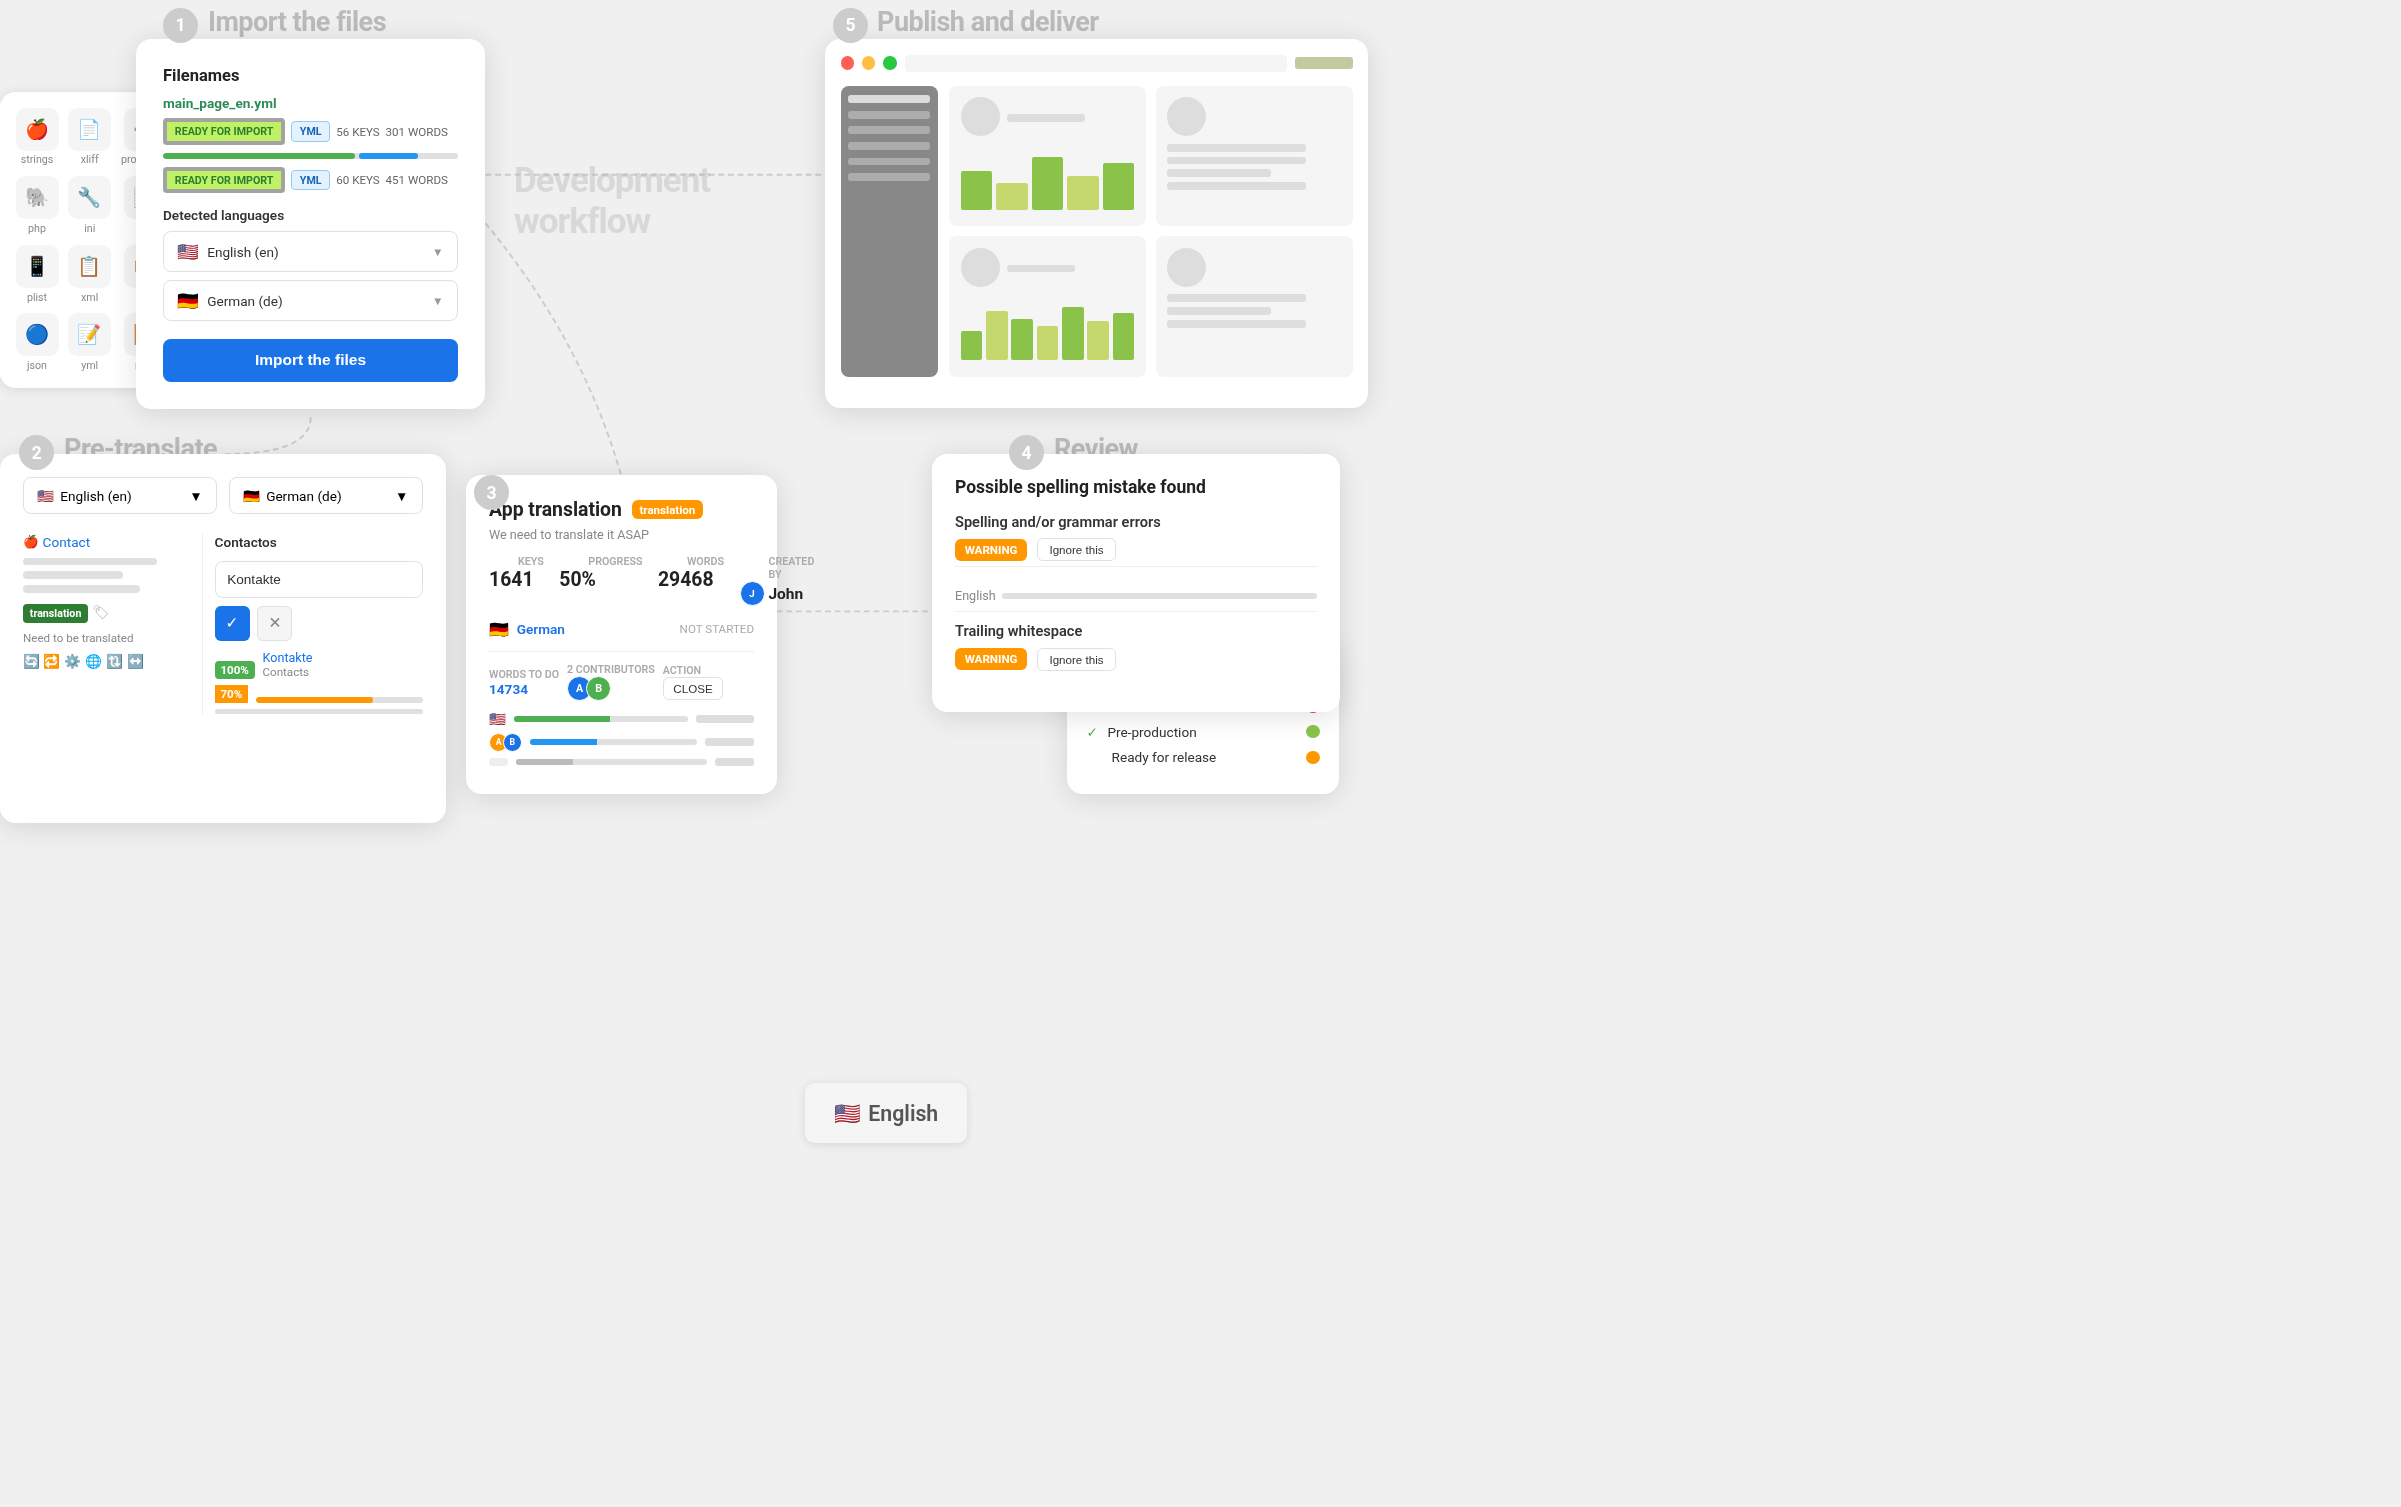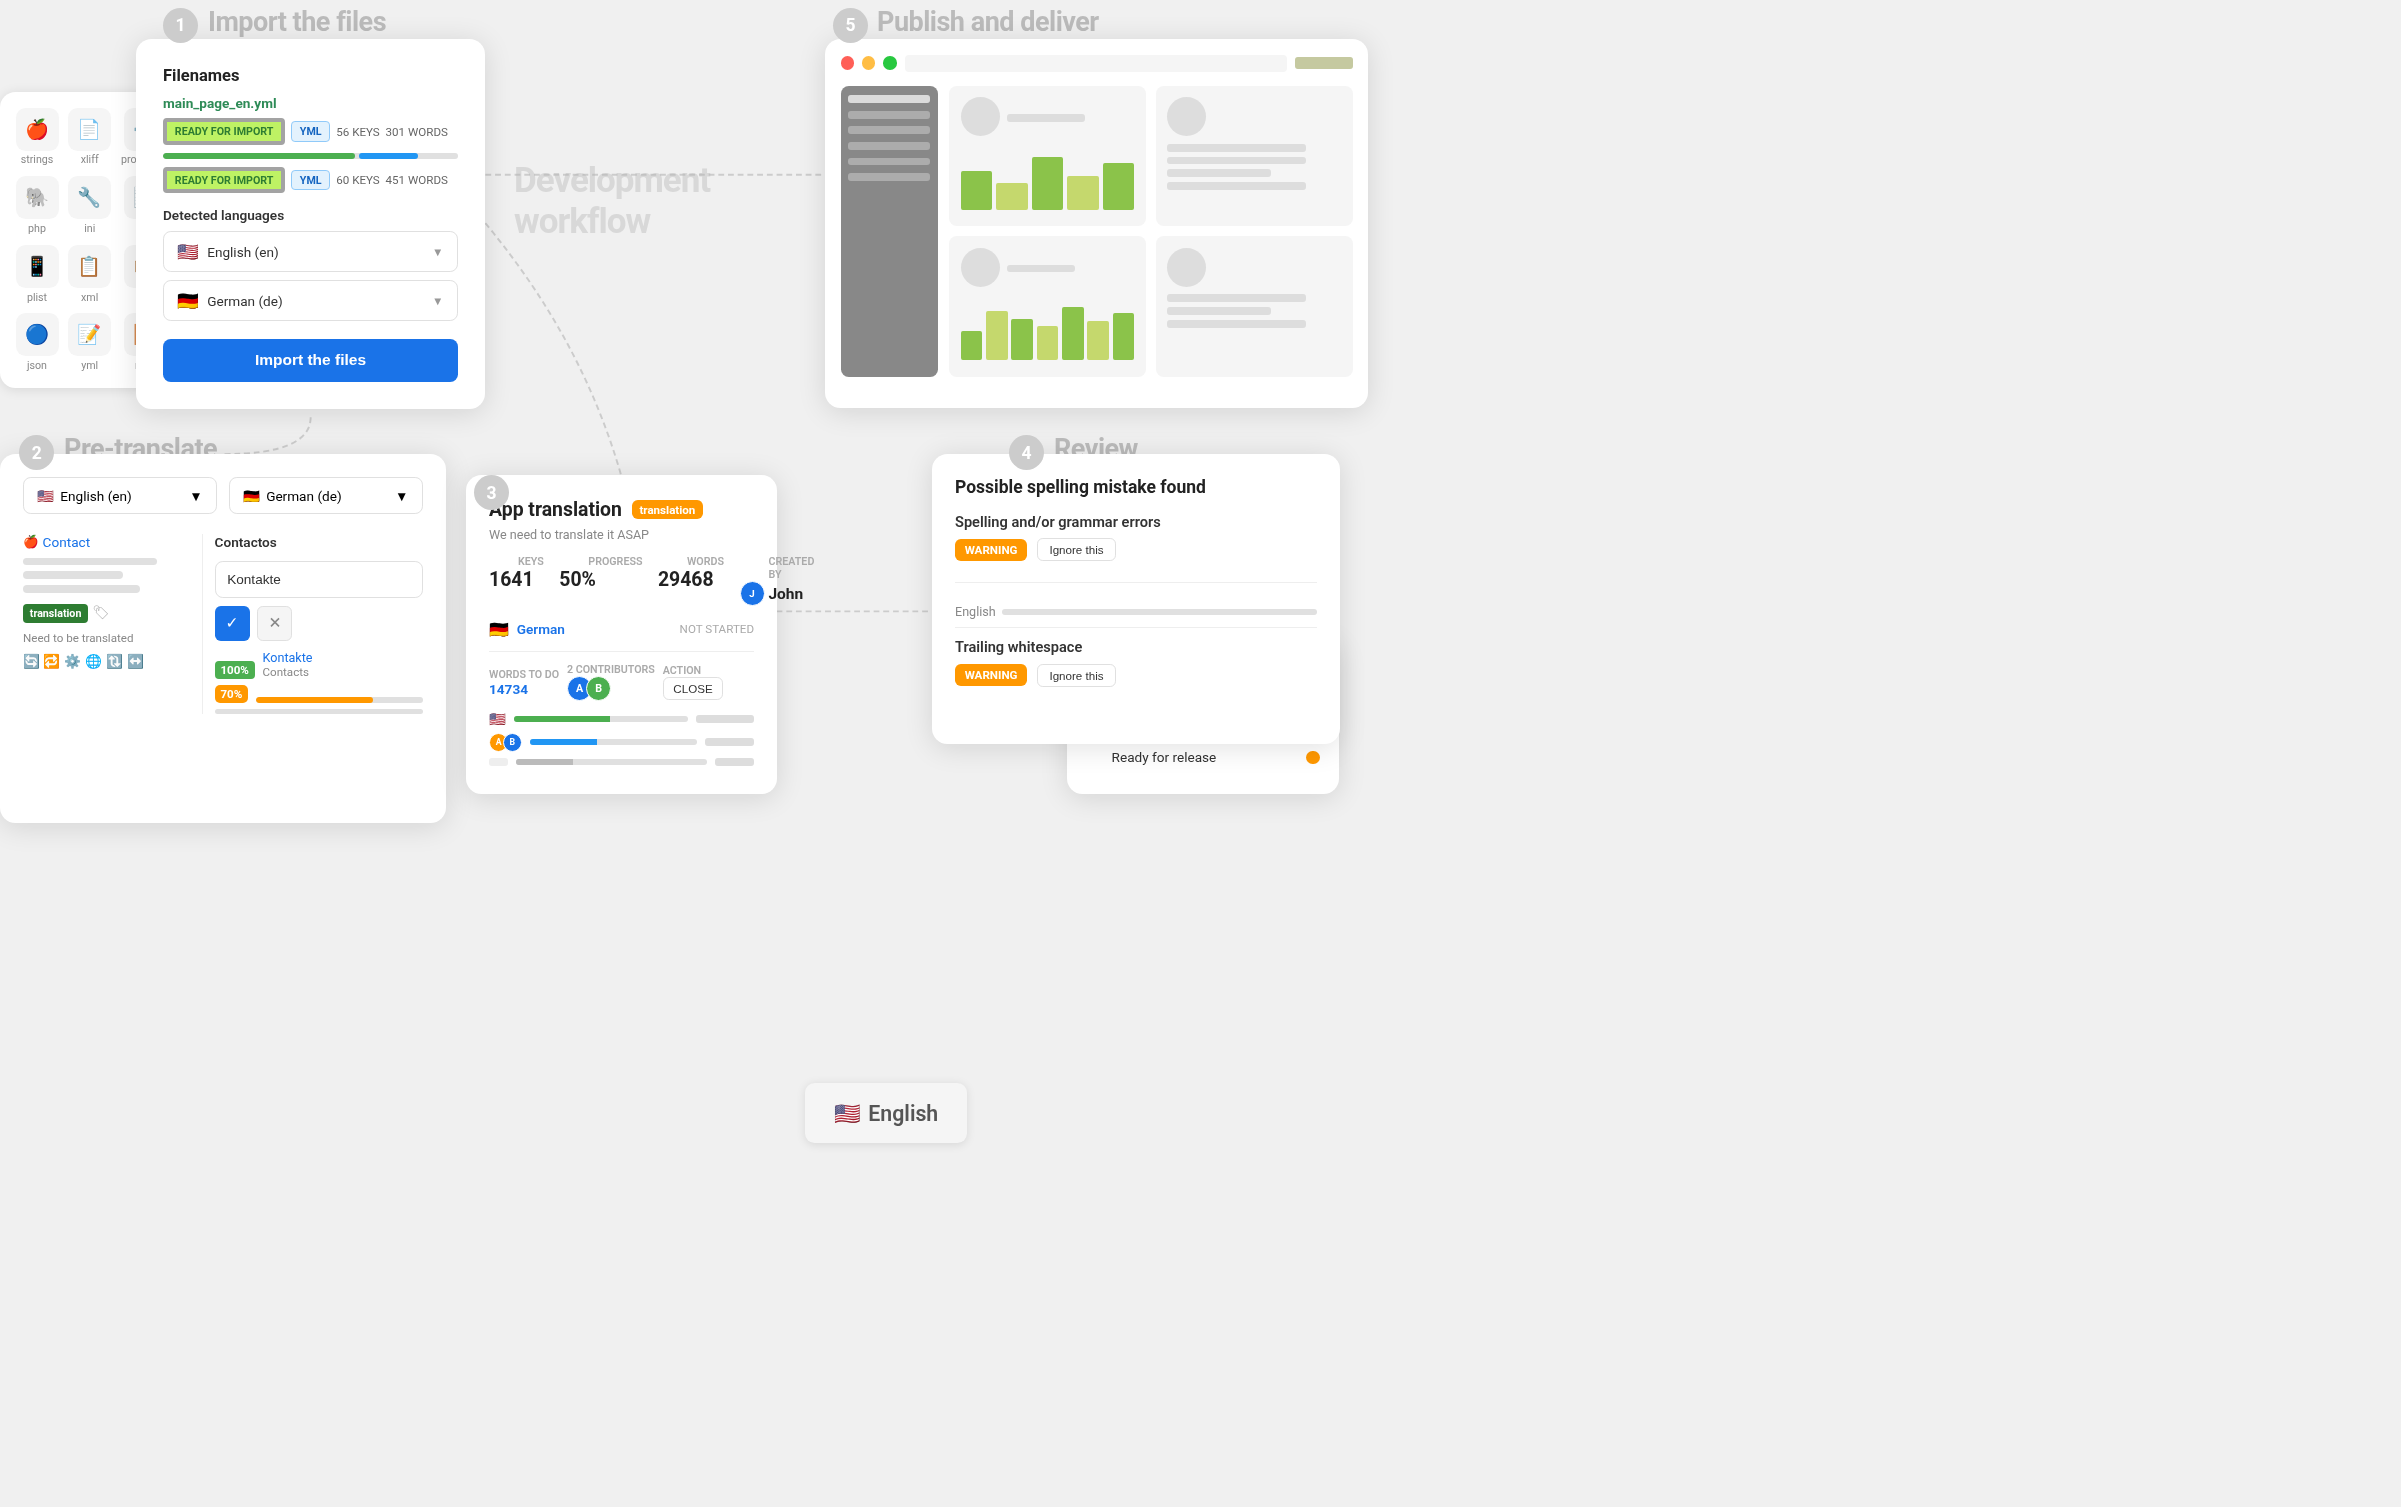--- a/index.html
+++ b/index.html
@@ -349,21 +349,21 @@
       padding: 1.9px 5.8px;
       border-radius: 3.9px;
     }
 
     .pct-badge-orange {
       background: #ff9800;
       color: #fff;
       font-size: 11.6px;
       font-weight: 700;
       padding: 1.9px 5.8px;
-      border-radius: 5px;
+      border-radius: 0;
     }
 
     .match-link {
       color: #1a73e8;
       font-size: 12.6px;
     }
 
     .match-sub {
       color: #888;
       font-size: 11.6px;
@@ -510,21 +510,21 @@
       z-index: 5;
     }
 
     .review-title {
       font-size: 17.5px; font-weight: 700; color: #222;
       margin-bottom: 15.5px;
     }
 
     .review-section {
       margin-bottom: 13.6px;
-      padding-bottom: 21px;
+      padding-bottom: 5px;
       border-bottom: 1px solid #eee;
     }
 
     .review-section:last-of-type { border-bottom: none; }
 
     .review-section-title {
       font-size: 14.6px; font-weight: 600; color: #333;
       margin-bottom: 7.8px;
     }
 

